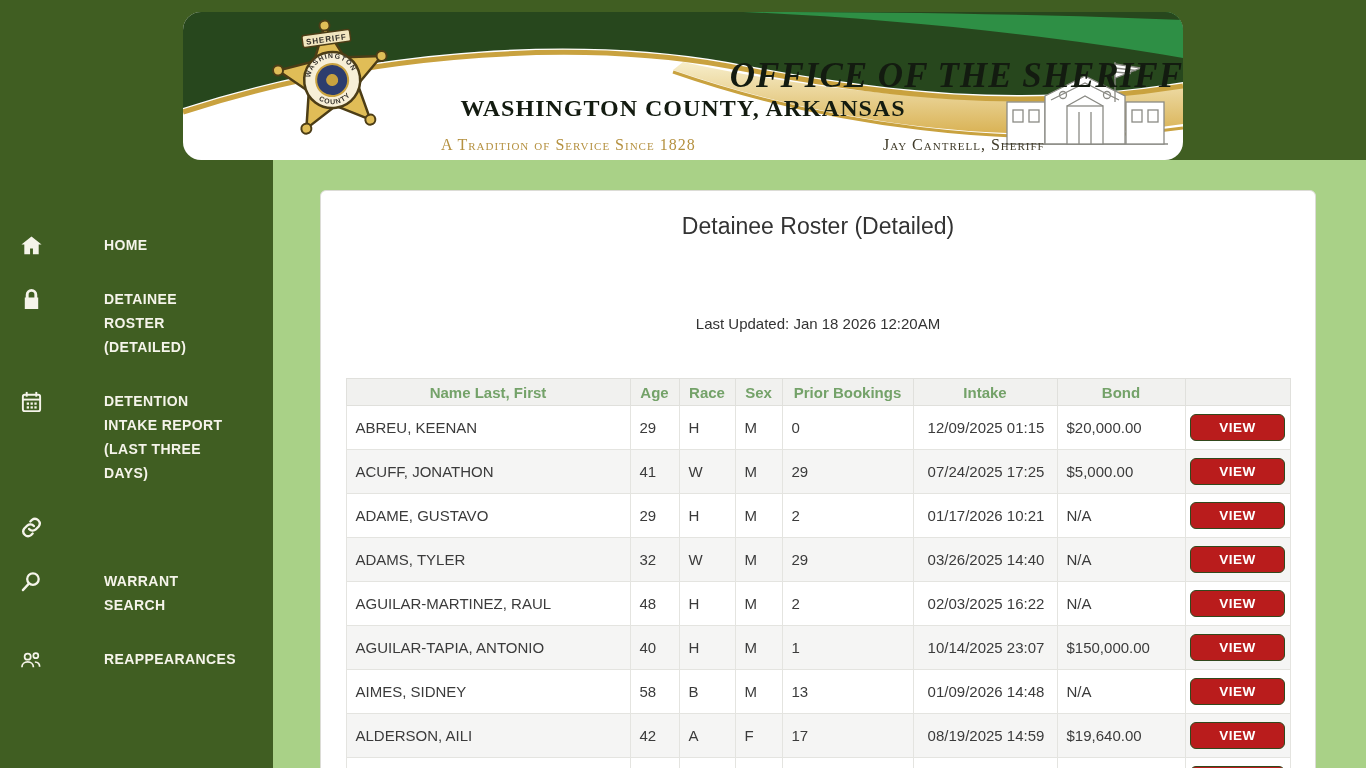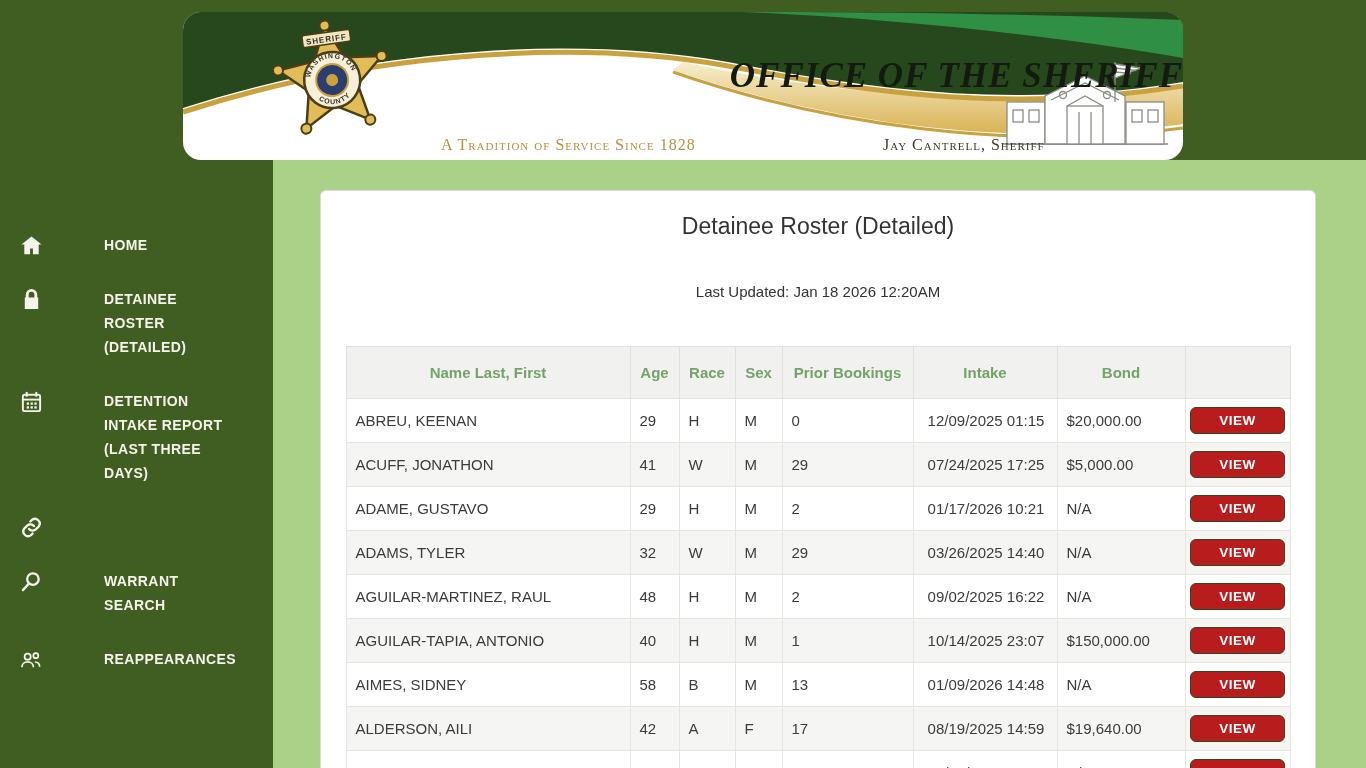--- a/index.html
+++ b/index.html
@@ -34,26 +34,26 @@
   .nav-icon svg { width:23px; height:23px; }
   .nav-label { width:172px; color:#f5f4ea; font-weight:bold; font-size:14px;
                line-height:24px; letter-spacing:.4px; text-transform:uppercase;padding-left:40px; }
 
   
   .content { position:absolute; left:273px; top:160px; width:1093px; height:608px;
              background:#a9d187; }
   .card { position:absolute; left:47px; top:30px; width:996px; height:640px;
           background:#ffffff; border:1px solid #dcdcd6; border-radius:6px; padding-top:22px; }
   .page-title { text-align:center; font-size:23px; font-weight:normal; color:#333333; }
-  .last-updated { text-align:center; font-size:15px; color:#333333; margin-top:43px; }
+  .last-updated { text-align:center; font-size:15px; color:#333333; margin-top:75px; }
 
   table.roster { margin:46px auto 0 auto; width:944px; border-collapse:collapse;
                  font-size:15px; color:#3b3b3b; table-layout:fixed; }
   .roster th { background:#f1f1ef; color:#74a269; font-weight:bold; text-align:center;
-               height:52px; border:1px solid #e0e0dc; }
+               height:27px; border:1px solid #e0e0dc; }
   .roster td { height:44px; border:1px solid #e4e4e0; padding-left:9px; background:#ffffff; }
   .roster tr.data-row:nth-child(even) td { background:#f5f5f4; }
   .roster td.c-intake { text-align:center; padding-left:2px; }
   .roster td.c-view { text-align:center; padding-left:0; }
   .view-btn { width:95px; height:27px; background:#b91c1c; color:#ffffff; font-weight:bold;
               font-size:13.5px; letter-spacing:.5px; border:1px solid #32481c; border-radius:6px;
               cursor:pointer; font-family:"Liberation Sans", sans-serif; }
 </style>
 </head>
 <body>
@@ -123,20 +123,21 @@
     <rect x="129" y="56" width="10" height="12"></rect>
     <rect x="145" y="56" width="10" height="12"></rect>
     <line x1="112" y1="8" x2="112" y2="48"></line>
     <path d="M112,10 L138,14 L112,24 Z" fill="#ffffff"></path>
     <line x1="112" y1="14" x2="133" y2="16.5"></line>
     <line x1="112" y1="18" x2="128" y2="19.5"></line>
   </svg>
 
   <div class="banner-text">
     <div class="b-title">OFFICE OF THE SHERIFF</div>
+    <div class="b-subtitle">WASHINGTON COUNTY, ARKANSAS</div>
   </div>
   <div class="b-tagline">A Tradition of Service Since 1828</div>
   <div class="b-sheriff">Jay Cantrell, Sheriff</div>
 </div>
 
 <div class="sidebar">
   <nav class="nav" id="nav">
   <div class="nav-item">
     <span class="nav-icon">
           <svg viewBox="0 0 24 24" fill="currentColor">
@@ -290,21 +291,21 @@
       <button class="view-btn">VIEW</button>
     </td>
   </tr>
 
   <tr class="data-row">
     <td class="c-name">AGUILAR-MARTINEZ, RAUL</td>
     <td class="c-age">48</td>
     <td class="c-race">H</td>
     <td class="c-sex">M</td>
     <td class="c-prior">2</td>
-    <td class="c-intake">09/02/2025 16:22</td>
+    <td class="c-intake">02/03/2025 16:22</td>
     <td class="c-bond">N/A</td>
     <td class="c-view">
       <button class="view-btn">VIEW</button>
     </td>
   </tr>
 
   <tr class="data-row">
     <td class="c-name">AGUILAR-TAPIA, ANTONIO</td>
     <td class="c-age">40</td>
     <td class="c-race">H</td>

